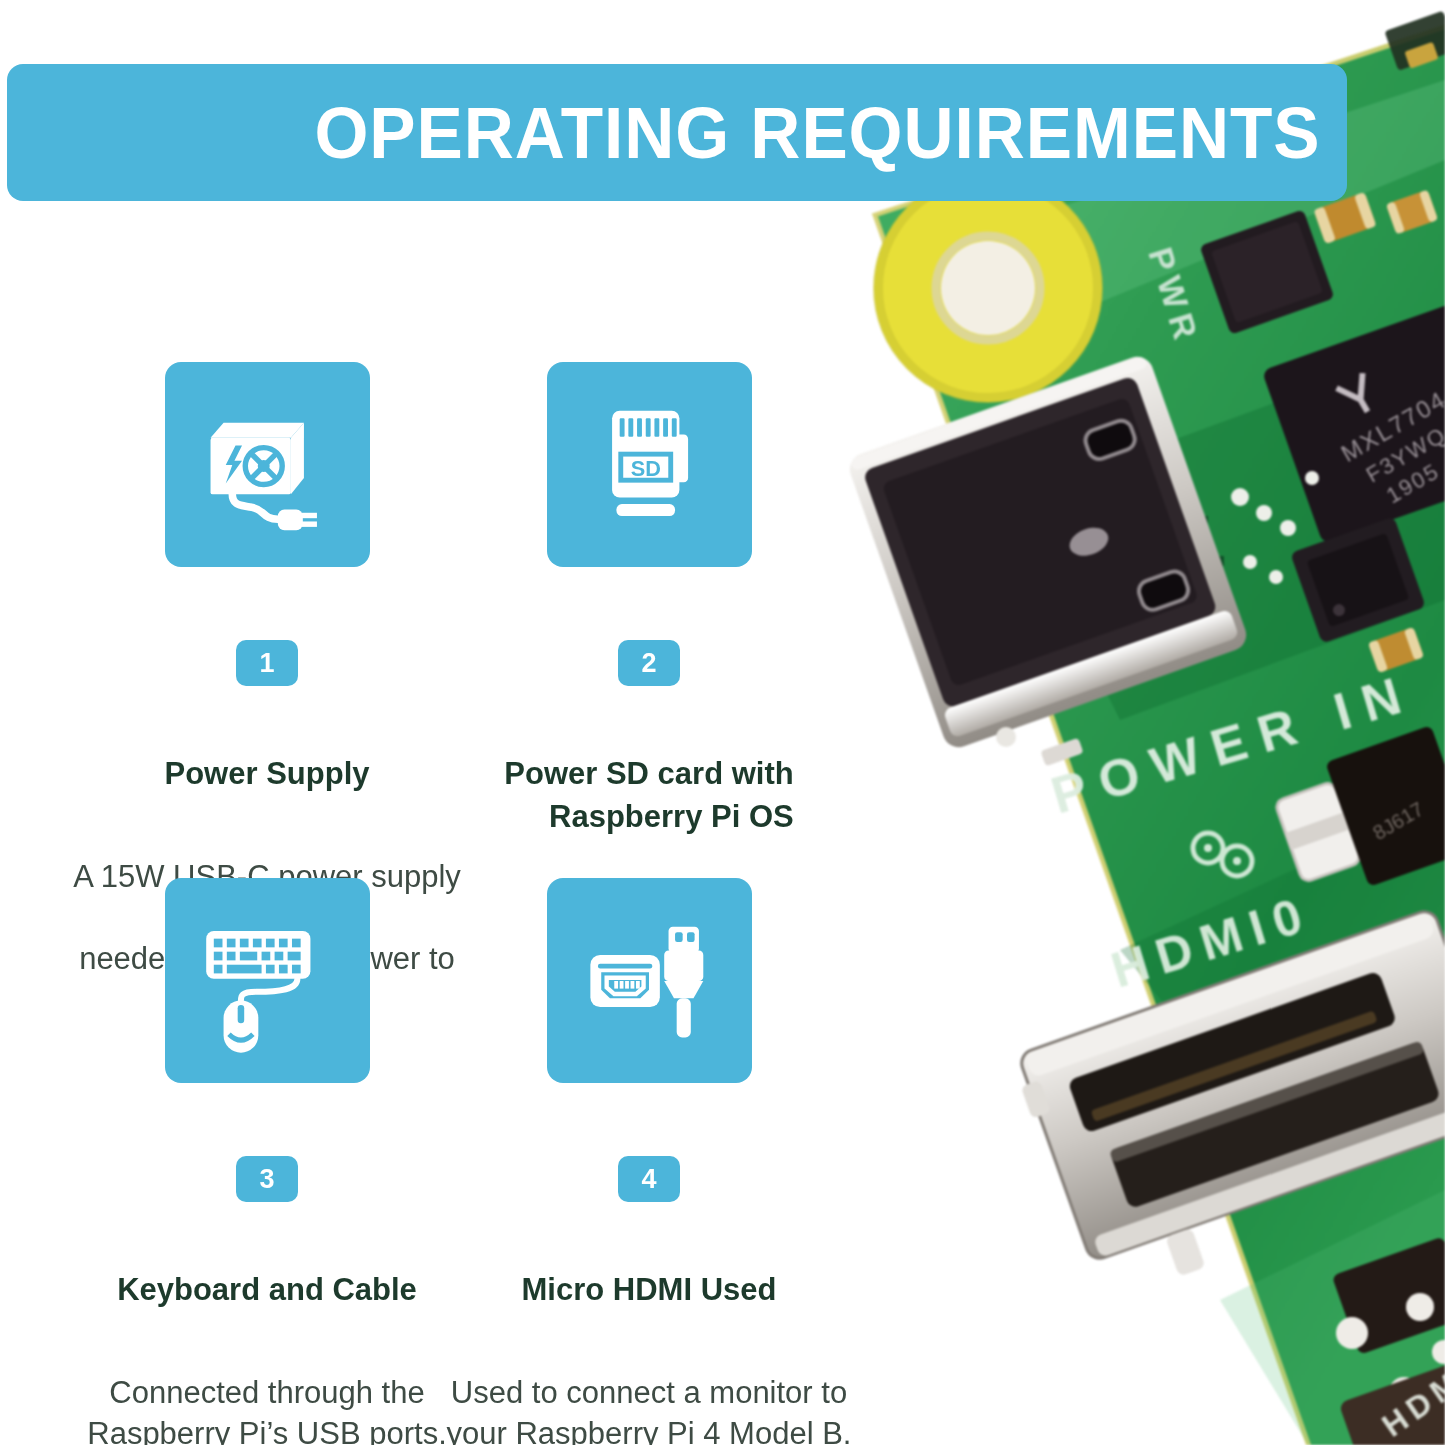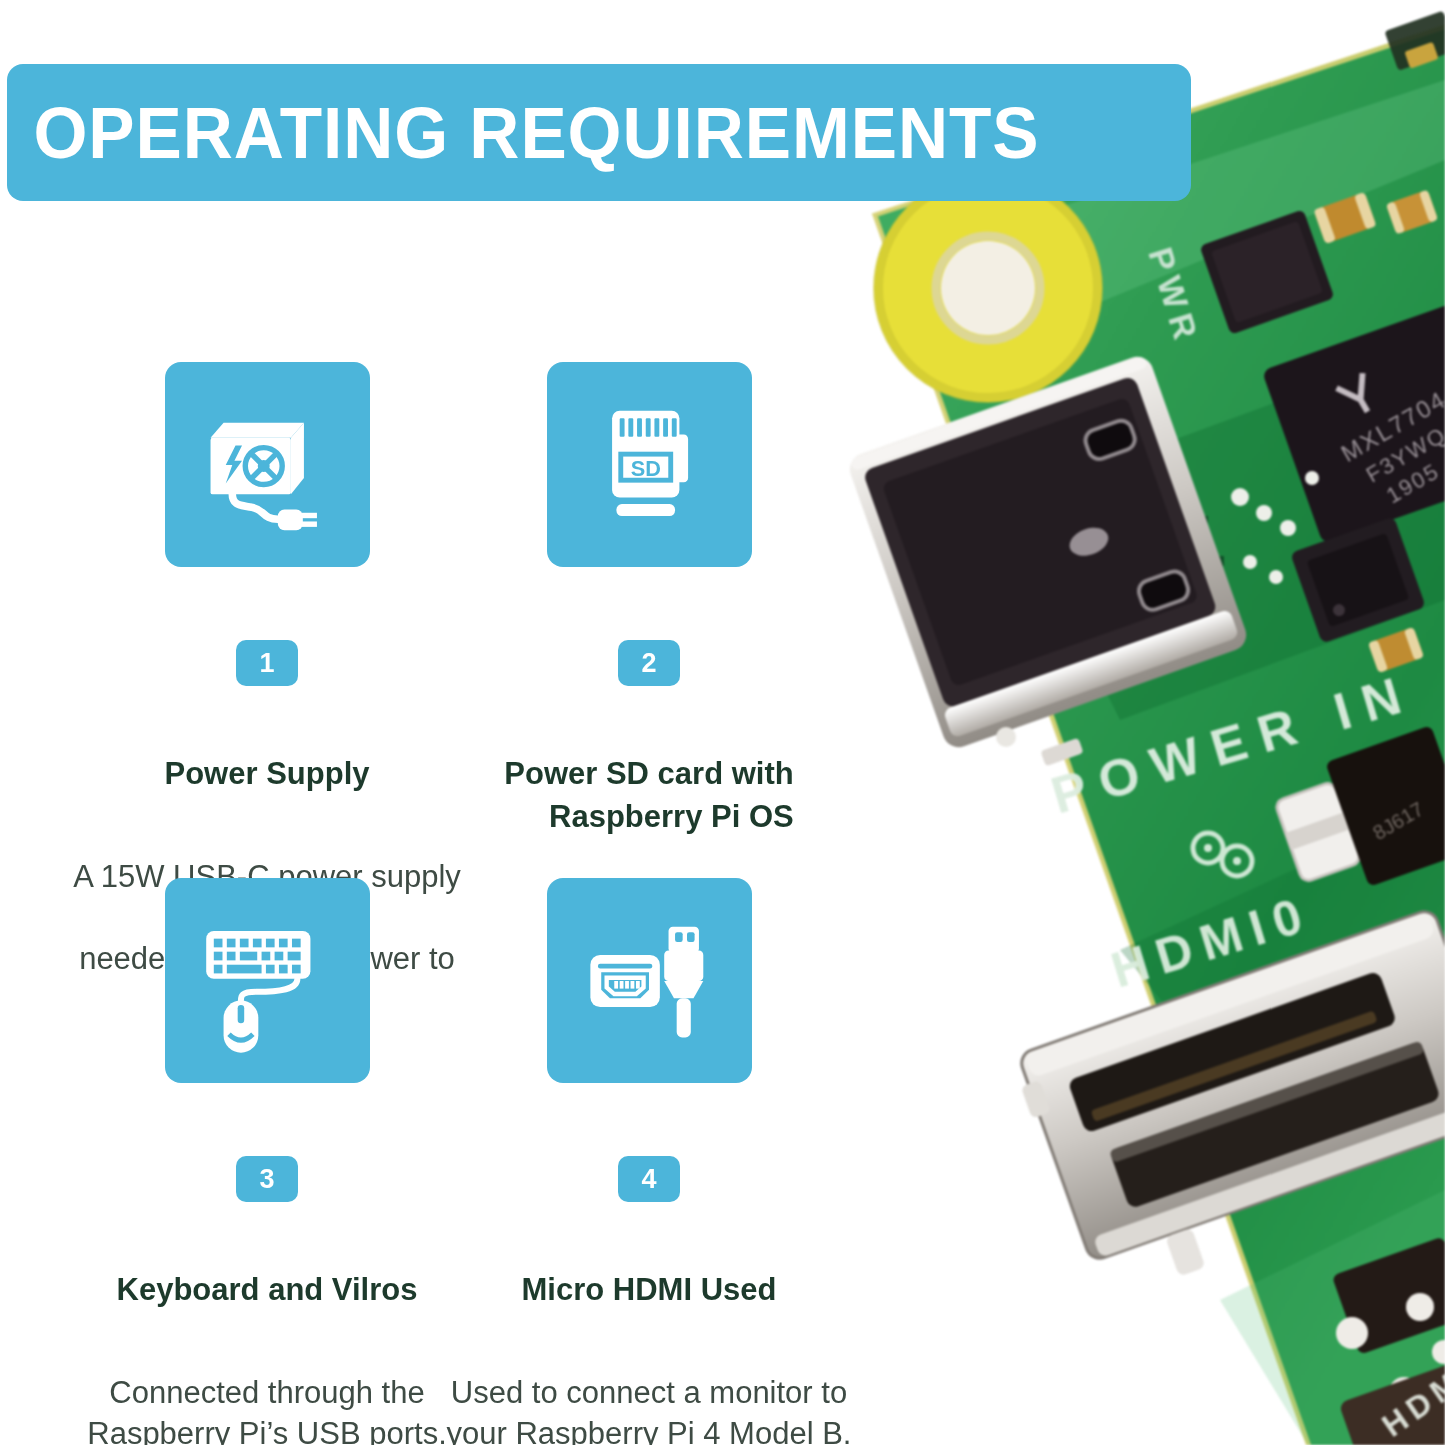--- a/index.html
+++ b/index.html
@@ -5,22 +5,22 @@
   html,body{margin:0;padding:0;background:#ffffff;}
   .canvas{
     position:relative;width:1445px;height:1445px;background:#ffffff;overflow:hidden;
     font-family:"Liberation Sans",sans-serif;
   }
   
   .board-photo{position:absolute;left:0;top:0;width:1445px;height:1445px;z-index:1;filter:blur(1.3px);}
   .board-photo text{font-family:"Liberation Sans",sans-serif;}
   
   .banner{
-    position:absolute;left:7px;top:64px;width:1184px;height:137px;background:var(--accent);
-    border-radius:16px;display:flex;align-items:center;justify-content:flex-start;z-index:3;
+    position:absolute;left:7px;top:64px;width:1340px;height:137px;background:var(--accent);
+    border-radius:16px;display:flex;align-items:center;justify-content:flex-end;z-index:3;
   }
   .banner h1{
     margin:0;color:#ffffff;font-size:73px;font-weight:800;letter-spacing:1px;
     white-space:nowrap;transform:scaleX(.95);transform-origin:center;
   }
   
   .cell{
     position:absolute;width:418px;display:flex;flex-direction:column;align-items:center;
     text-align:center;z-index:2;gap:48px;
   }
@@ -285,21 +285,21 @@
         </g>
         <path class="iws" d="M98,68 C98,78 82,80 60,80 C46,80 46,84 46,88" stroke-width="5.5" stroke-linecap="round"></path>
         <rect class="iw" x="30" y="88" width="32" height="48" rx="16"></rect>
         <rect class="ic" x="43" y="92" width="6" height="17" rx="3"></rect>
         <path class="ics" d="M35,119 q11,11 22,0" stroke-width="4.5"></path>
       </svg>
     </div>
     <div class="badge">
       <span>3</span>
     </div>
-    <h2 class="title">Keyboard and Vilros</h2>
+    <h2 class="title">Keyboard and Cable</h2>
     <p class="body">Connected through the
 Raspberry Pi’s USB ports.</p>
   </section>
 
   <section class="cell" style="left:440px;top:878px;">
     <div class="tile">
       <svg viewBox="0 0 140 140">
         <rect class="iw" x="16" y="46" width="64" height="48" rx="9"></rect>
         <rect class="ic" x="23" y="54" width="50" height="4.5" rx="2"></rect>
         <polygon class="ic" points="26,62 70,62 70,78 62,86 34,86 26,78"></polygon>

